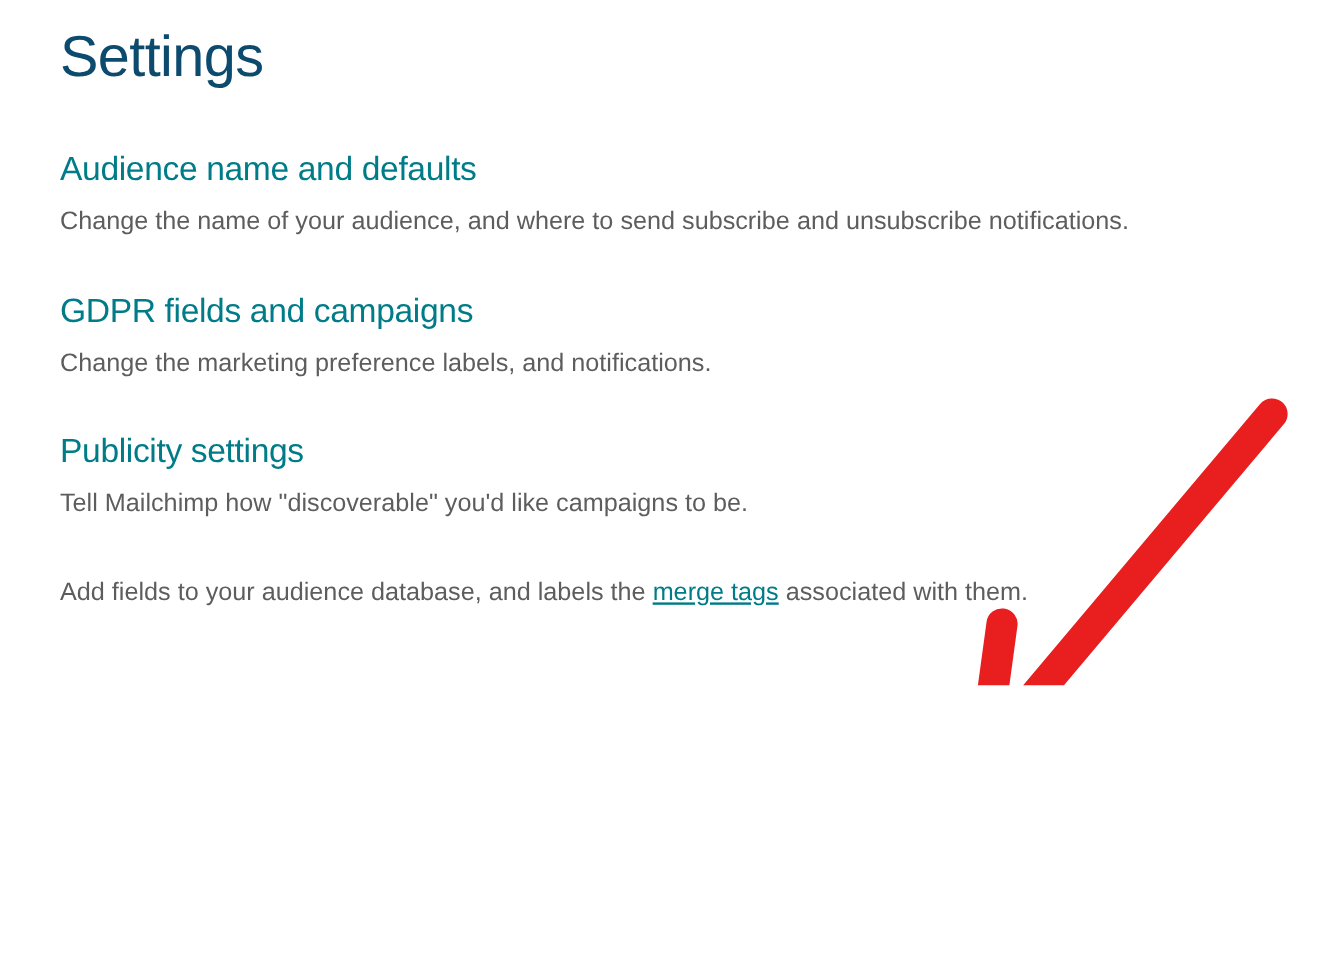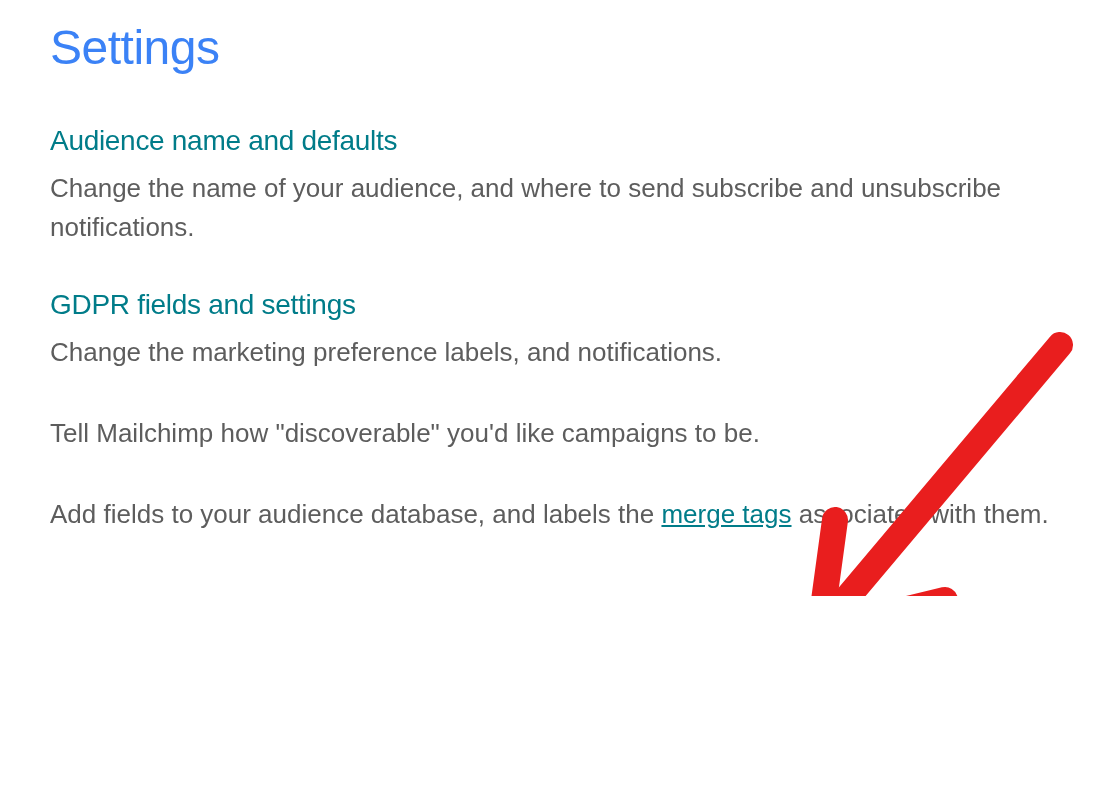--- a/index.html
+++ b/index.html
@@ -11,39 +11,39 @@
       font-family: "Helvetica Neue", Helvetica, Arial, sans-serif;
       background: #ffffff;
       padding: 20px 50px;
       width: 1116px;
       color: #241c15;
       position: relative;
     }
     .page-title {
       font-size: 48px;
       font-weight: 400;
-      color: #3b82f6;
+      color: #0c4a6e;
       margin-bottom: 50px;
       letter-spacing: -0.5px;
     }
     .setting-section {
       margin-bottom: 42px;
     }
     .setting-link {
       font-size: 28px;
       font-weight: 400;
       color: #007c89;
       text-decoration: none;
       display: inline-block;
       margin-bottom: 12px;
       cursor: pointer;
       letter-spacing: -0.3px;
     }
     .setting-description {
-      font-size: 26px;
+      font-size: 21px;
       font-weight: 400;
       color: #5d5d5d;
       line-height: 1.5;
     }
     .inline-link {
       color: #007c89;
       text-decoration: underline;
       cursor: pointer;
       text-align: center;
     }
@@ -58,25 +58,26 @@
 <body>
 
 <h1 class="page-title">Settings</h1>
 
 <div class="setting-section">
   <a class="setting-link">Audience name and defaults</a>
   <p class="setting-description">Change the name of your audience, and where to send subscribe and unsubscribe notifications.</p>
 </div>
 
 <div class="setting-section">
-  <a class="setting-link">GDPR fields and settings</a>
+  <a class="setting-link">GDPR fields and campaigns</a>
   <p class="setting-description">Change the marketing preference labels, and notifications.</p>
 </div>
 
 <div class="setting-section">
+  <a class="setting-link">Publicity settings</a>
   <p class="setting-description">Tell Mailchimp how "discoverable" you'd like campaigns to be.</p>
 </div>
 
 <div class="setting-section">
   <p class="setting-description">
     <span>Add fields to your audience database, and labels the </span><a class="inline-link">merge tags</a><span> associated with them.</span>
   </p>
 </div>
 
 <svg class="annotation-arrow" width="340" height="360" viewBox="0 0 340 360">

